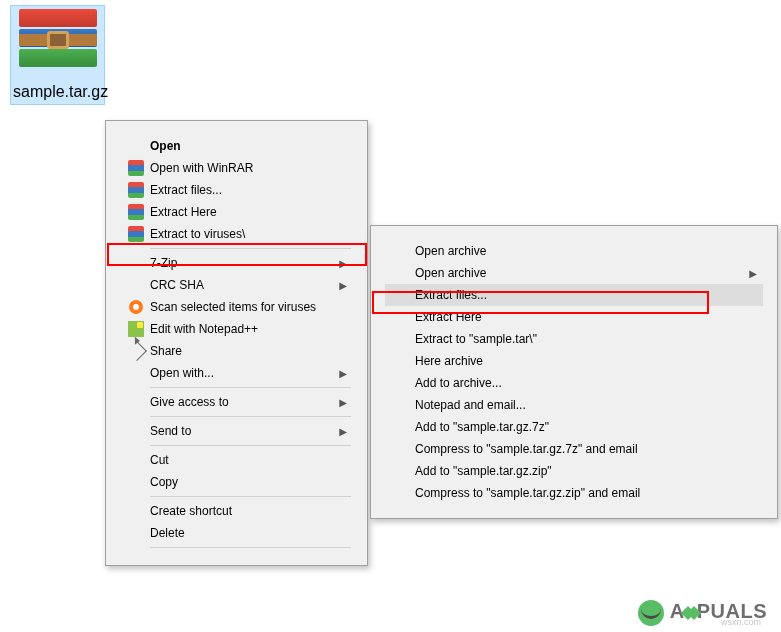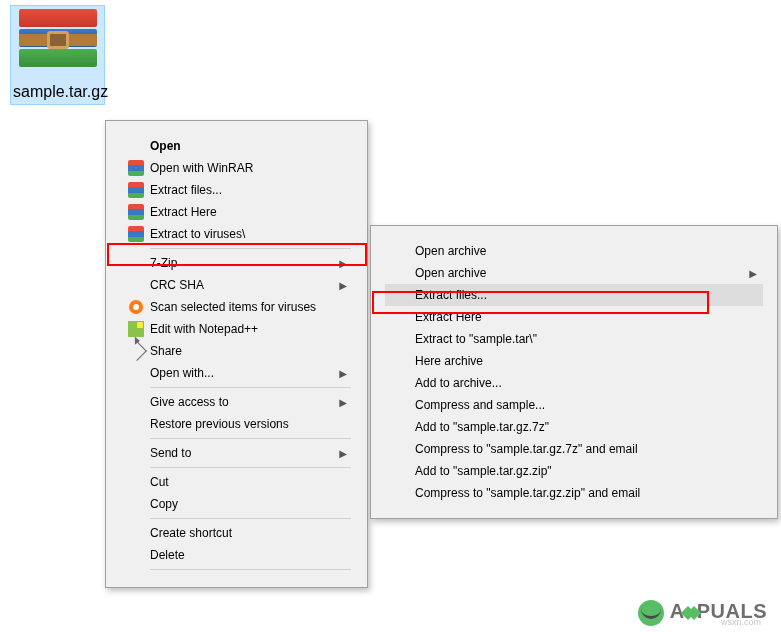--- a/index.html
+++ b/index.html
@@ -172,24 +172,20 @@
       <span class="iconcell"></span>
       <span class="lbl">Open with...</span>
       <span class="chev">▶</span>
     </div>
   <div class="sep"></div>
   <div class="mi">
       <span class="iconcell"></span>
       <span class="lbl">Give access to</span>
       <span class="chev">▶</span>
     </div>
-  <div class="mi">
-      <span class="iconcell"></span>
-      <span class="lbl">Restore previous versions</span>
-    </div>
   <div class="sep"></div>
   <div class="mi">
       <span class="iconcell"></span>
       <span class="lbl">Send to</span>
       <span class="chev">▶</span>
     </div>
   <div class="sep"></div>
   <div class="mi">
       <span class="iconcell"></span>
       <span class="lbl">Cut</span>
@@ -235,21 +231,21 @@
   <div class="mi">
       <span class="iconcell"></span>
       <span class="lbl">Here archive</span>
     </div>
   <div class="mi">
       <span class="iconcell"></span>
       <span class="lbl">Add to archive...</span>
     </div>
   <div class="mi">
       <span class="iconcell"></span>
-      <span class="lbl">Compress and sample...</span>
+      <span class="lbl">Notepad and email...</span>
     </div>
   <div class="mi">
       <span class="iconcell"></span>
       <span class="lbl">Add to "sample.tar.gz.7z"</span>
     </div>
   <div class="mi">
       <span class="iconcell"></span>
       <span class="lbl">Compress to "sample.tar.gz.7z" and email</span>
     </div>
   <div class="mi">

